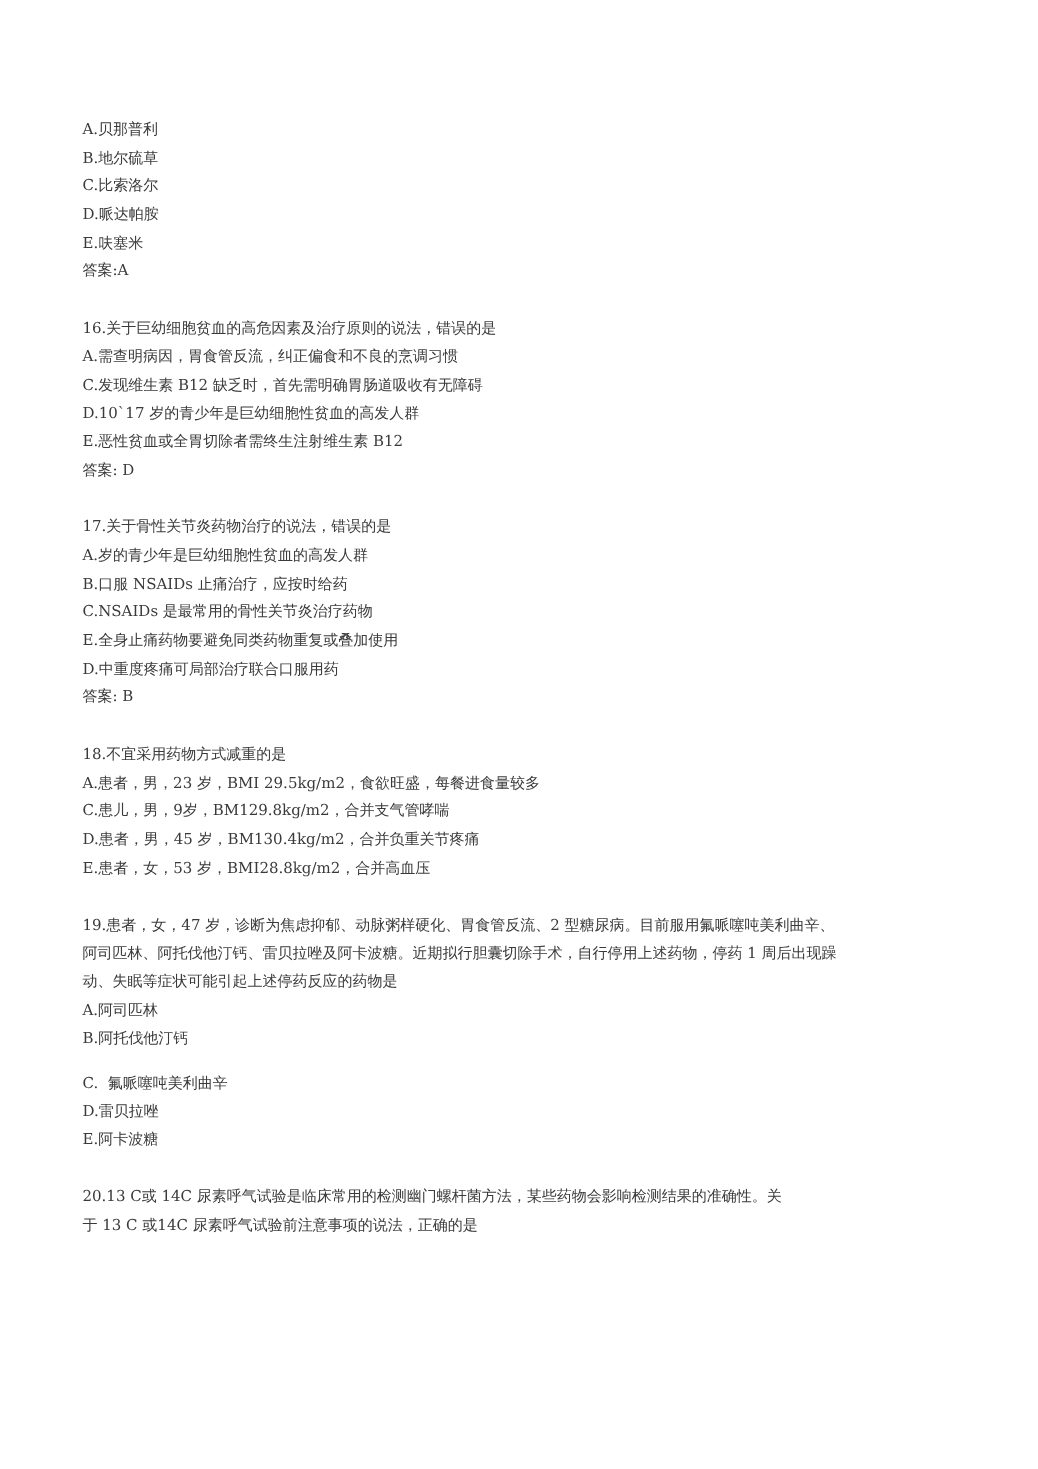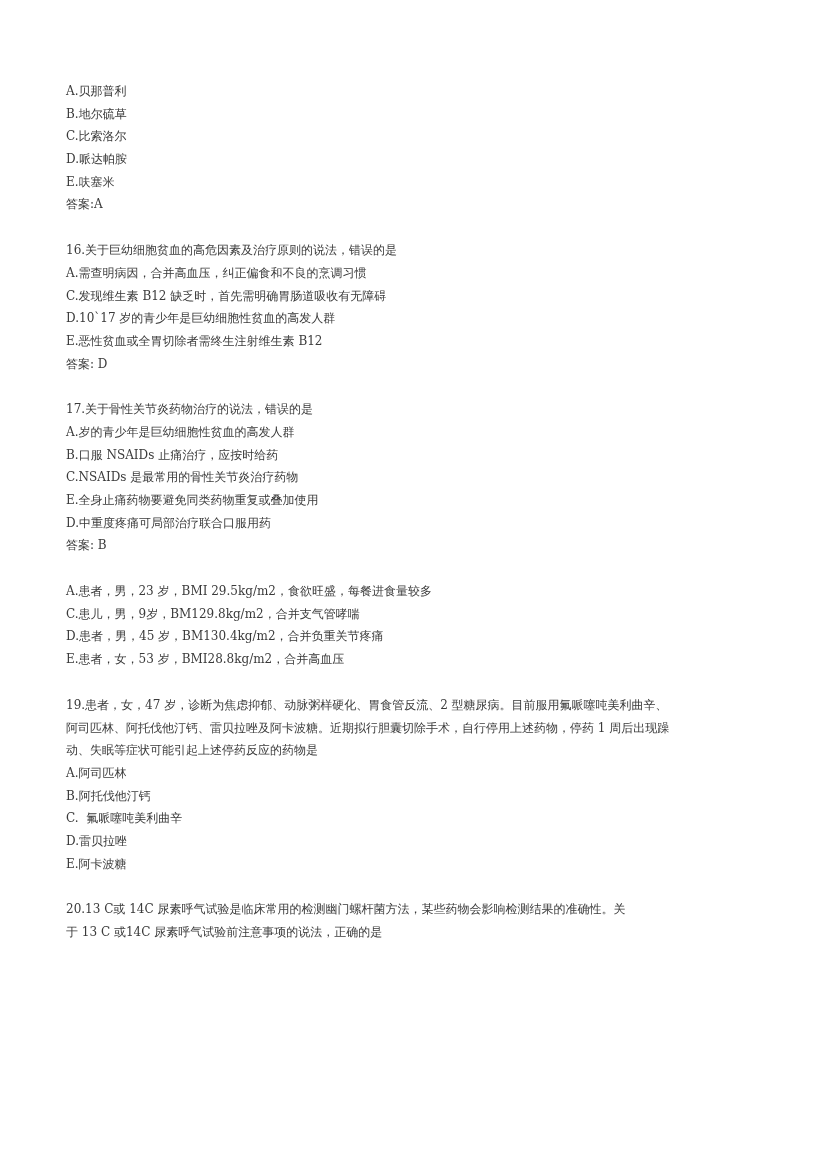--- a/index.html
+++ b/index.html
@@ -1,18 +1,18 @@
 <!DOCTYPE html>
 <html><head>
 <meta charset="utf-8">
 <style>
   html, body { margin: 0; padding: 0; background: #ffffff; }
   body { width: 830px; height: 1175px; position: relative; overflow: hidden;
          font-family: "DejaVu Serif", "Liberation Serif", serif; color: #3a3a3a; }
-  .page { position: absolute; left: 66px; top: 80px; width: 700px; }
+  .page { position: absolute; left: 66px; top: 92px; width: 700px; }
   .line { font-size: 12px; line-height: 22.7px; height: 22.7px; white-space: nowrap; }
   .gap { height: 23px; }
   .block { }
 </style>
 </head>
 <body>
 
 <div class="page">
 
   <div class="block">
@@ -20,54 +20,55 @@
     <div class="line">B.地尔硫草</div>
     <div class="line">C.比索洛尔</div>
     <div class="line">D.哌达帕胺</div>
     <div class="line">E.呋塞米</div>
     <div class="line">答案:A</div>
   </div>
   <div class="gap"></div>
 
   <div class="block">
     <div class="line">16.关于巨幼细胞贫血的高危因素及治疗原则的说法，错误的是</div>
-    <div class="line">A.需查明病因，合并高血压，纠正偏食和不良的烹调习惯</div>
+    <div class="line">A.需查明病因，胃食管反流，纠正偏食和不良的烹调习惯</div>
     <div class="line">C.发现维生素 B12 缺乏时，首先需明确胃肠道吸收有无障碍</div>
     <div class="line">D.10`17 岁的青少年是巨幼细胞性贫血的高发人群</div>
     <div class="line">E.恶性贫血或全胃切除者需终生注射维生素 B12</div>
     <div class="line">答案: D</div>
   </div>
   <div class="gap"></div>
 
   <div class="block">
     <div class="line">17.关于骨性关节炎药物治疗的说法，错误的是</div>
     <div class="line">A.岁的青少年是巨幼细胞性贫血的高发人群</div>
     <div class="line">B.口服 NSAIDs 止痛治疗，应按时给药</div>
     <div class="line">C.NSAIDs 是最常用的骨性关节炎治疗药物</div>
     <div class="line">E.全身止痛药物要避免同类药物重复或叠加使用</div>
     <div class="line">D.中重度疼痛可局部治疗联合口服用药</div>
     <div class="line">答案: B</div>
   </div>
   <div class="gap"></div>
 
   <div class="block">
+    <div class="line">18.不宜采用药物方式减重的是</div>
     <div class="line">A.患者，男，23 岁，BMI 29.5kg/m2，食欲旺盛，每餐进食量较多</div>
     <div class="line">C.患儿，男，9岁，BM129.8kg/m2，合并支气管哮喘</div>
     <div class="line">D.患者，男，45 岁，BM130.4kg/m2，合并负重关节疼痛</div>
     <div class="line">E.患者，女，53 岁，BMI28.8kg/m2，合并高血压</div>
   </div>
   <div class="gap"></div>
 
   <div class="block">
     <div class="line">19.患者，女，47 岁，诊断为焦虑抑郁、动脉粥样硬化、胃食管反流、2 型糖尿病。目前服用氟哌噻吨美利曲辛、</div>
     <div class="line">阿司匹林、阿托伐他汀钙、雷贝拉唑及阿卡波糖。近期拟行胆囊切除手术，自行停用上述药物，停药 1 周后出现躁</div>
     <div class="line">动、失眠等症状可能引起上述停药反应的药物是</div>
     <div class="line">A.阿司匹林</div>
     <div class="line">B.阿托伐他汀钙</div>
-    <div class="line" style="white-space:pre;">C.  氟哌噻吨美利曲辛</div>
+    <div class="line" style="white-space:pre;margin-top:13px;">C.  氟哌噻吨美利曲辛</div>
     <div class="line">D.雷贝拉唑</div>
     <div class="line">E.阿卡波糖</div>
   </div>
   <div class="gap"></div>
 
   <div class="block">
     <div class="line">20.13 C或 14C 尿素呼气试验是临床常用的检测幽门螺杆菌方法，某些药物会影响检测结果的准确性。关</div>
     <div class="line">于 13 C 或14C 尿素呼气试验前注意事项的说法，正确的是</div>
   </div>
 

